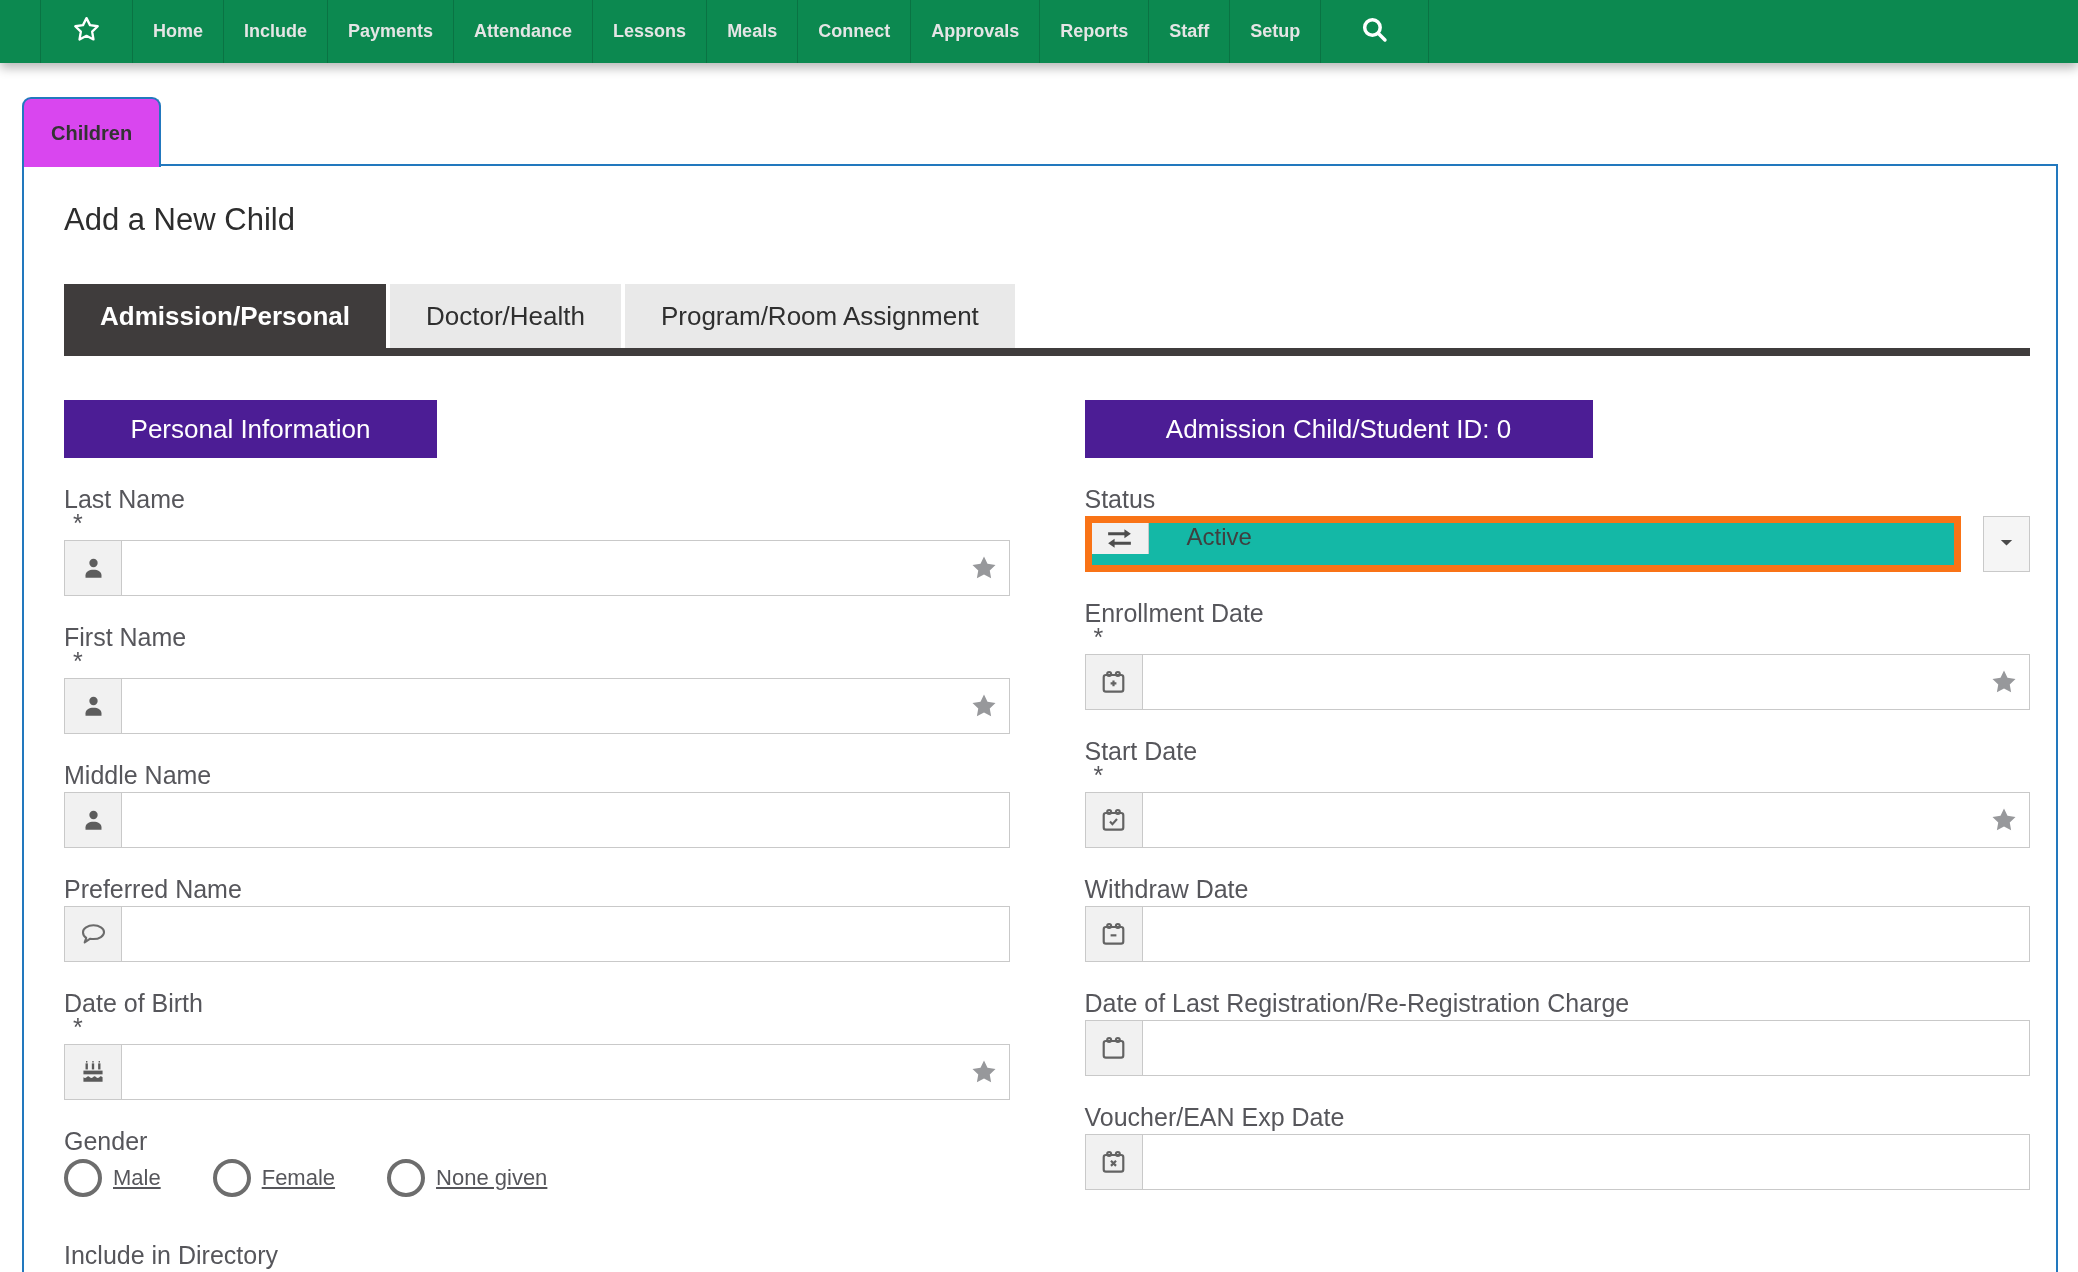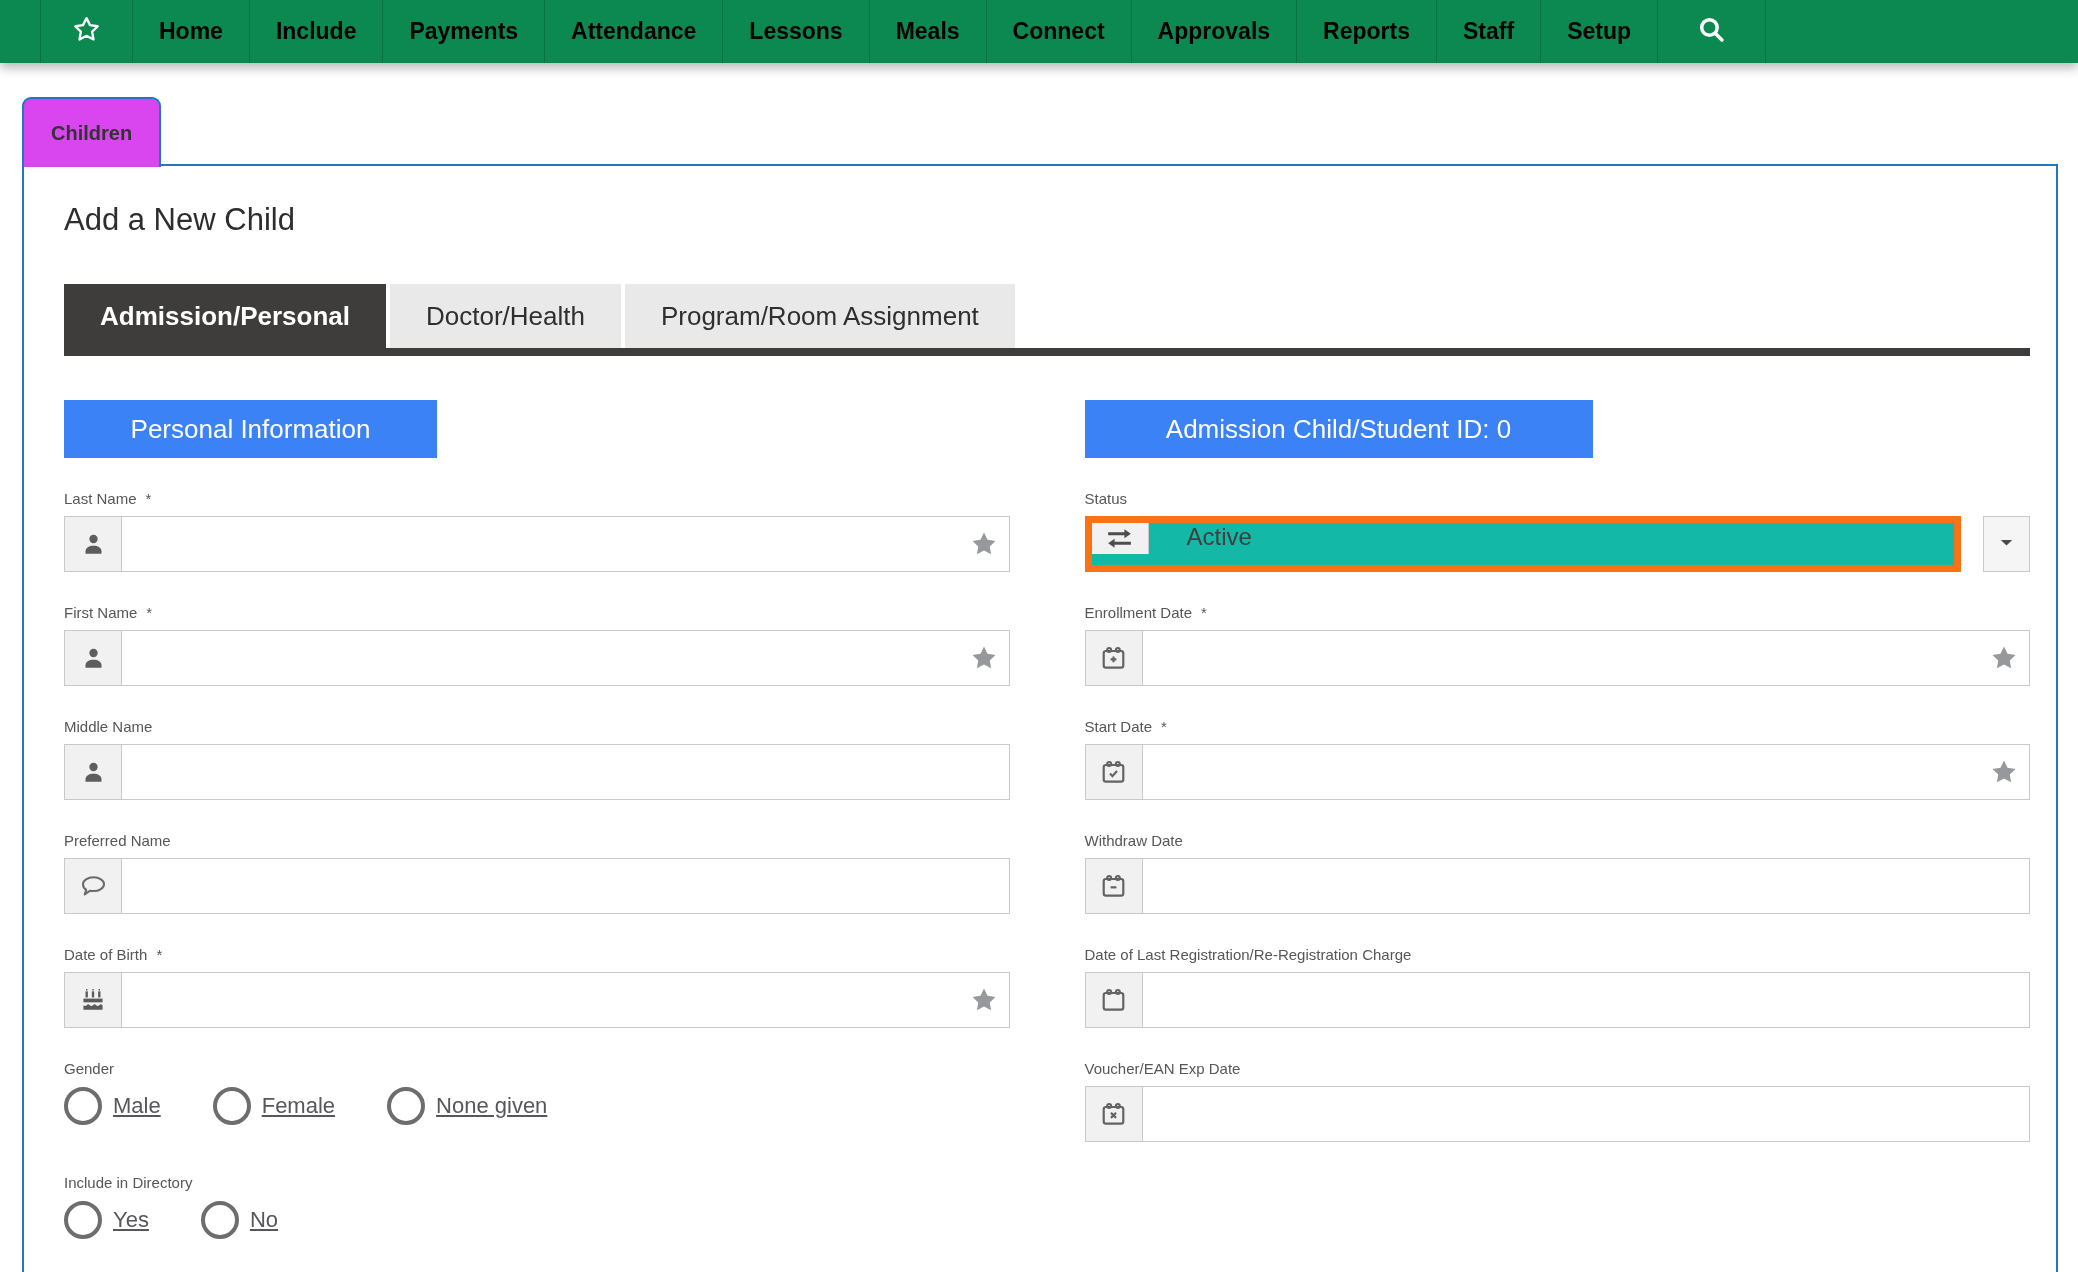--- a/index.html
+++ b/index.html
@@ -18,21 +18,21 @@
     padding-left:40px;
     box-shadow:0 5px 10px rgba(0,0,0,.28);
     position:relative; z-index:10;
   }
   .nav-cell {
     display:flex; align-items:center;
     border-left:1px solid rgba(0,0,0,.16);
     cursor:pointer;
   }
   .nav-fav { padding:0 30px; }
-  .nav-item { padding:0 26px; color:#000000; font-weight:bold; font-size:23px; }
+  .nav-item { padding:0 20px; color:#e5e5e5; font-weight:bold; font-size:18px; }
   .nav-search { padding:0 38px; border-right:1px solid rgba(0,0,0,.16); }
 
   
   .children-tab {
     position:absolute; left:22px; top:97px; z-index:3;
     height:70px; padding:0 27px;
     background:#d946ef;
     border:2px solid #2278be; border-bottom:none;
     border-radius:9px 9px 0 0;
     display:flex; align-items:center;
@@ -60,29 +60,29 @@
     cursor:pointer; white-space:nowrap;
   }
   .tab.active { background:#3f3c3c; color:#fff; font-weight:bold; }
   .tab-underline { height:8px; background:#3f3c3c; }
 
   
   .columns { display:flex; gap:75px; margin-top:44px; }
   .col { flex:1; min-width:0; }
 
   .banner {
-    height:58px; background:#3b82f6; color:#fff; font-size:26px;
+    height:58px; background:#4c1d95; color:#fff; font-size:26px;
     display:flex; align-items:center; justify-content:center;
   }
   .banner-left  { width:373px; }
   .banner-right { width:508px; }
 
   
   .field { margin-top:29px; }
-  .field-label { font-size:15px; color:#56565b; display:flex; line-height:24px; }
+  .field-label { font-size:25px; color:#56565b; display:flex; line-height:24px;flex-direction:column; }
   .req { margin-left:9px; }
   .field-box {
     margin-top:5px; height:56px;
     border:1px solid #c9c9c9; background:#fff;
     display:flex; align-items:stretch; position:relative;
   }
   .addon {
     width:57px; flex:none;
     background:#f1f1f1; border-right:1px solid #c9c9c9;
     display:flex; align-items:center; justify-content:center;

